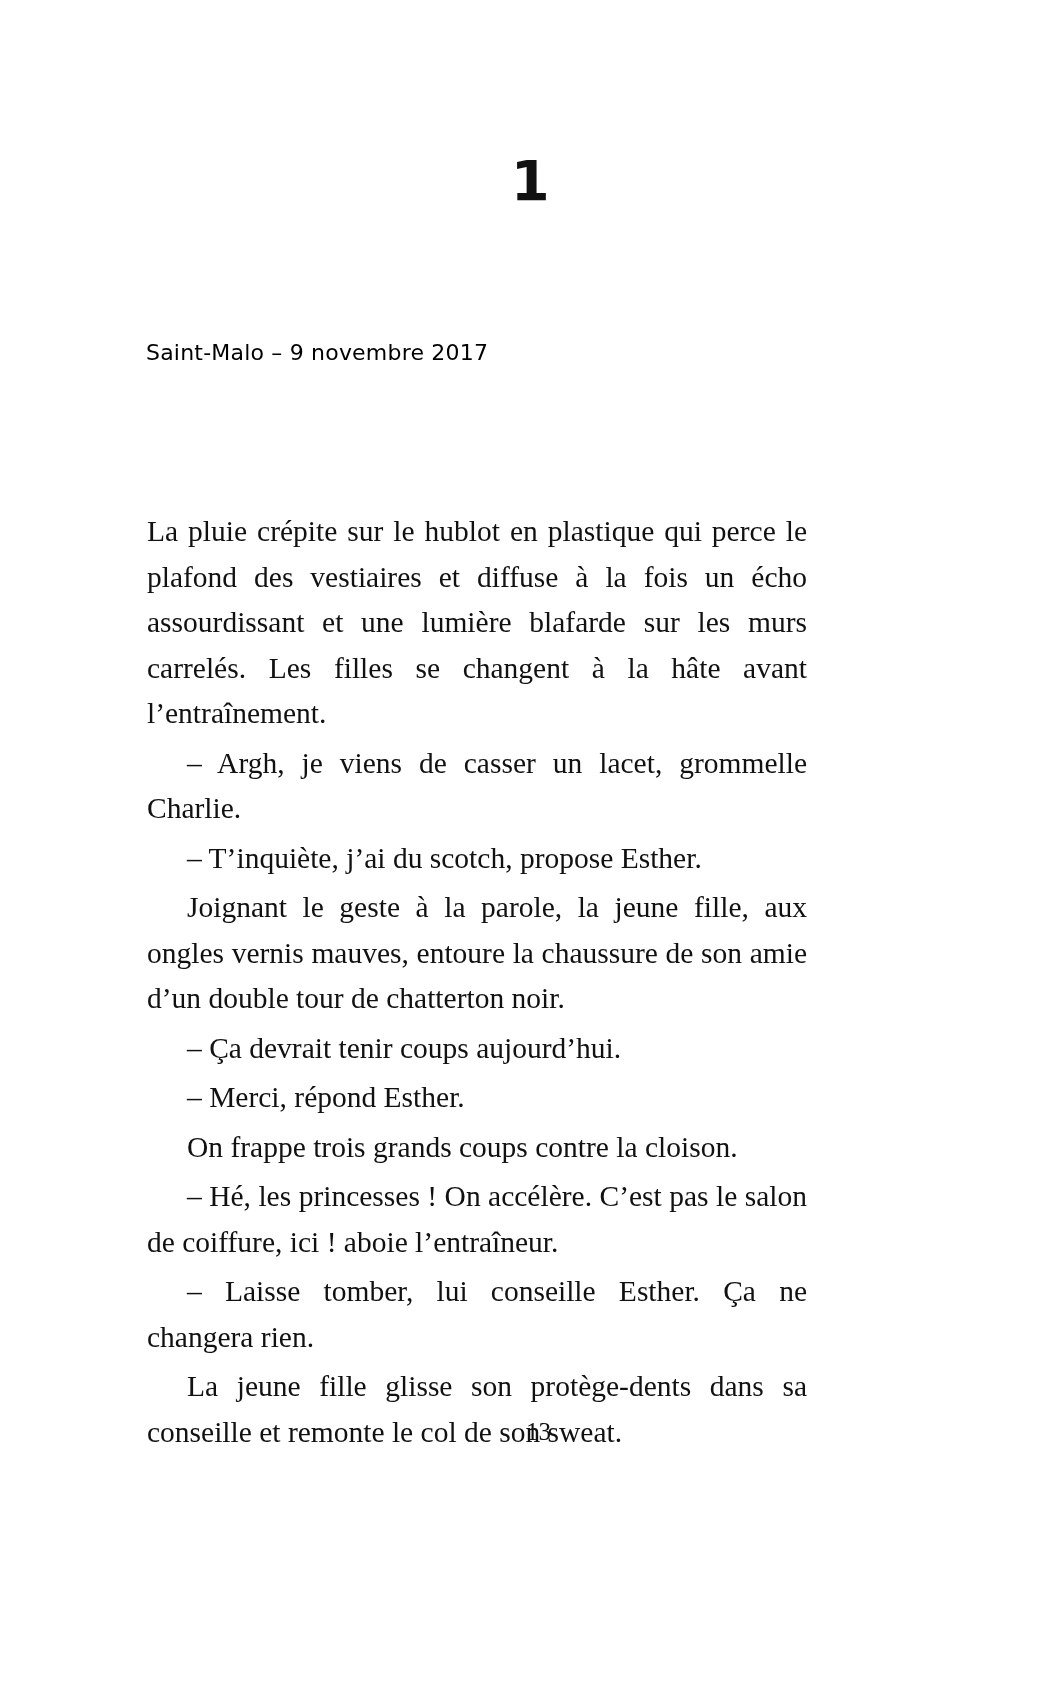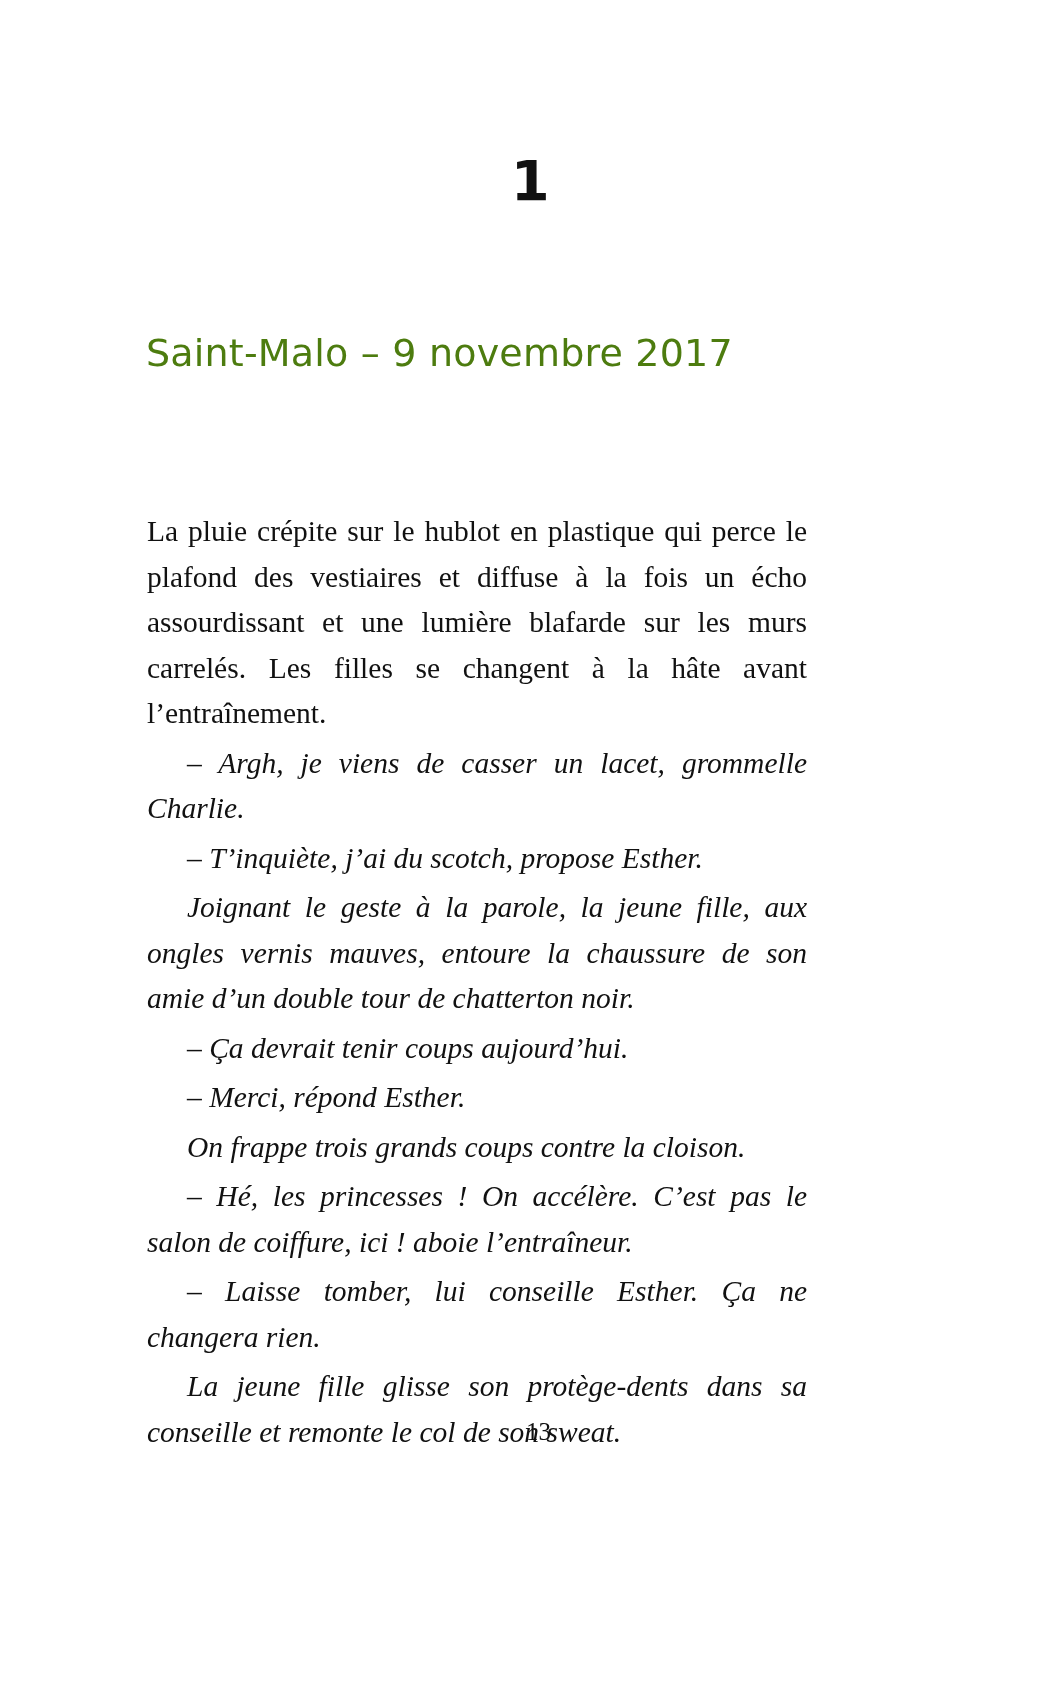--- a/index.html
+++ b/index.html
@@ -28,44 +28,43 @@
     color: #111111;
     letter-spacing: 0.5px;
   }
   .dateline {
     position: absolute;
     top: 333px;
     left: 146px;
     width: 780px;
     font-family: "DejaVu Sans", sans-serif;
     font-weight: 400;
-    font-size: 38px;
+    font-size: 22px;
     line-height: 40px;
-    color: #4d7c0f;
+    color: #000000;
     letter-spacing: 0.2px;
   }
   .body-text {
     position: absolute;
     top: 505px;
     left: 143px;
     width: 668px;
     font-family: "Liberation Serif", serif;
     font-size: 29.5px;
     line-height: 45.5px;
     color: #111111;
     text-align: justify;
     text-justify: inter-word;
     hyphens: manual;
   }
   .body-text p {
     margin: 4px;
   }
   .body-text p.indent {
     text-indent: 40px;
-    font-style: italic;
   }
   .body-text p.noindent {
     text-indent: 0;
   }
   .folio {
     position: absolute;
     top: 1418px;
     left: 8px;
     width: 1061px;
     text-align: center;

